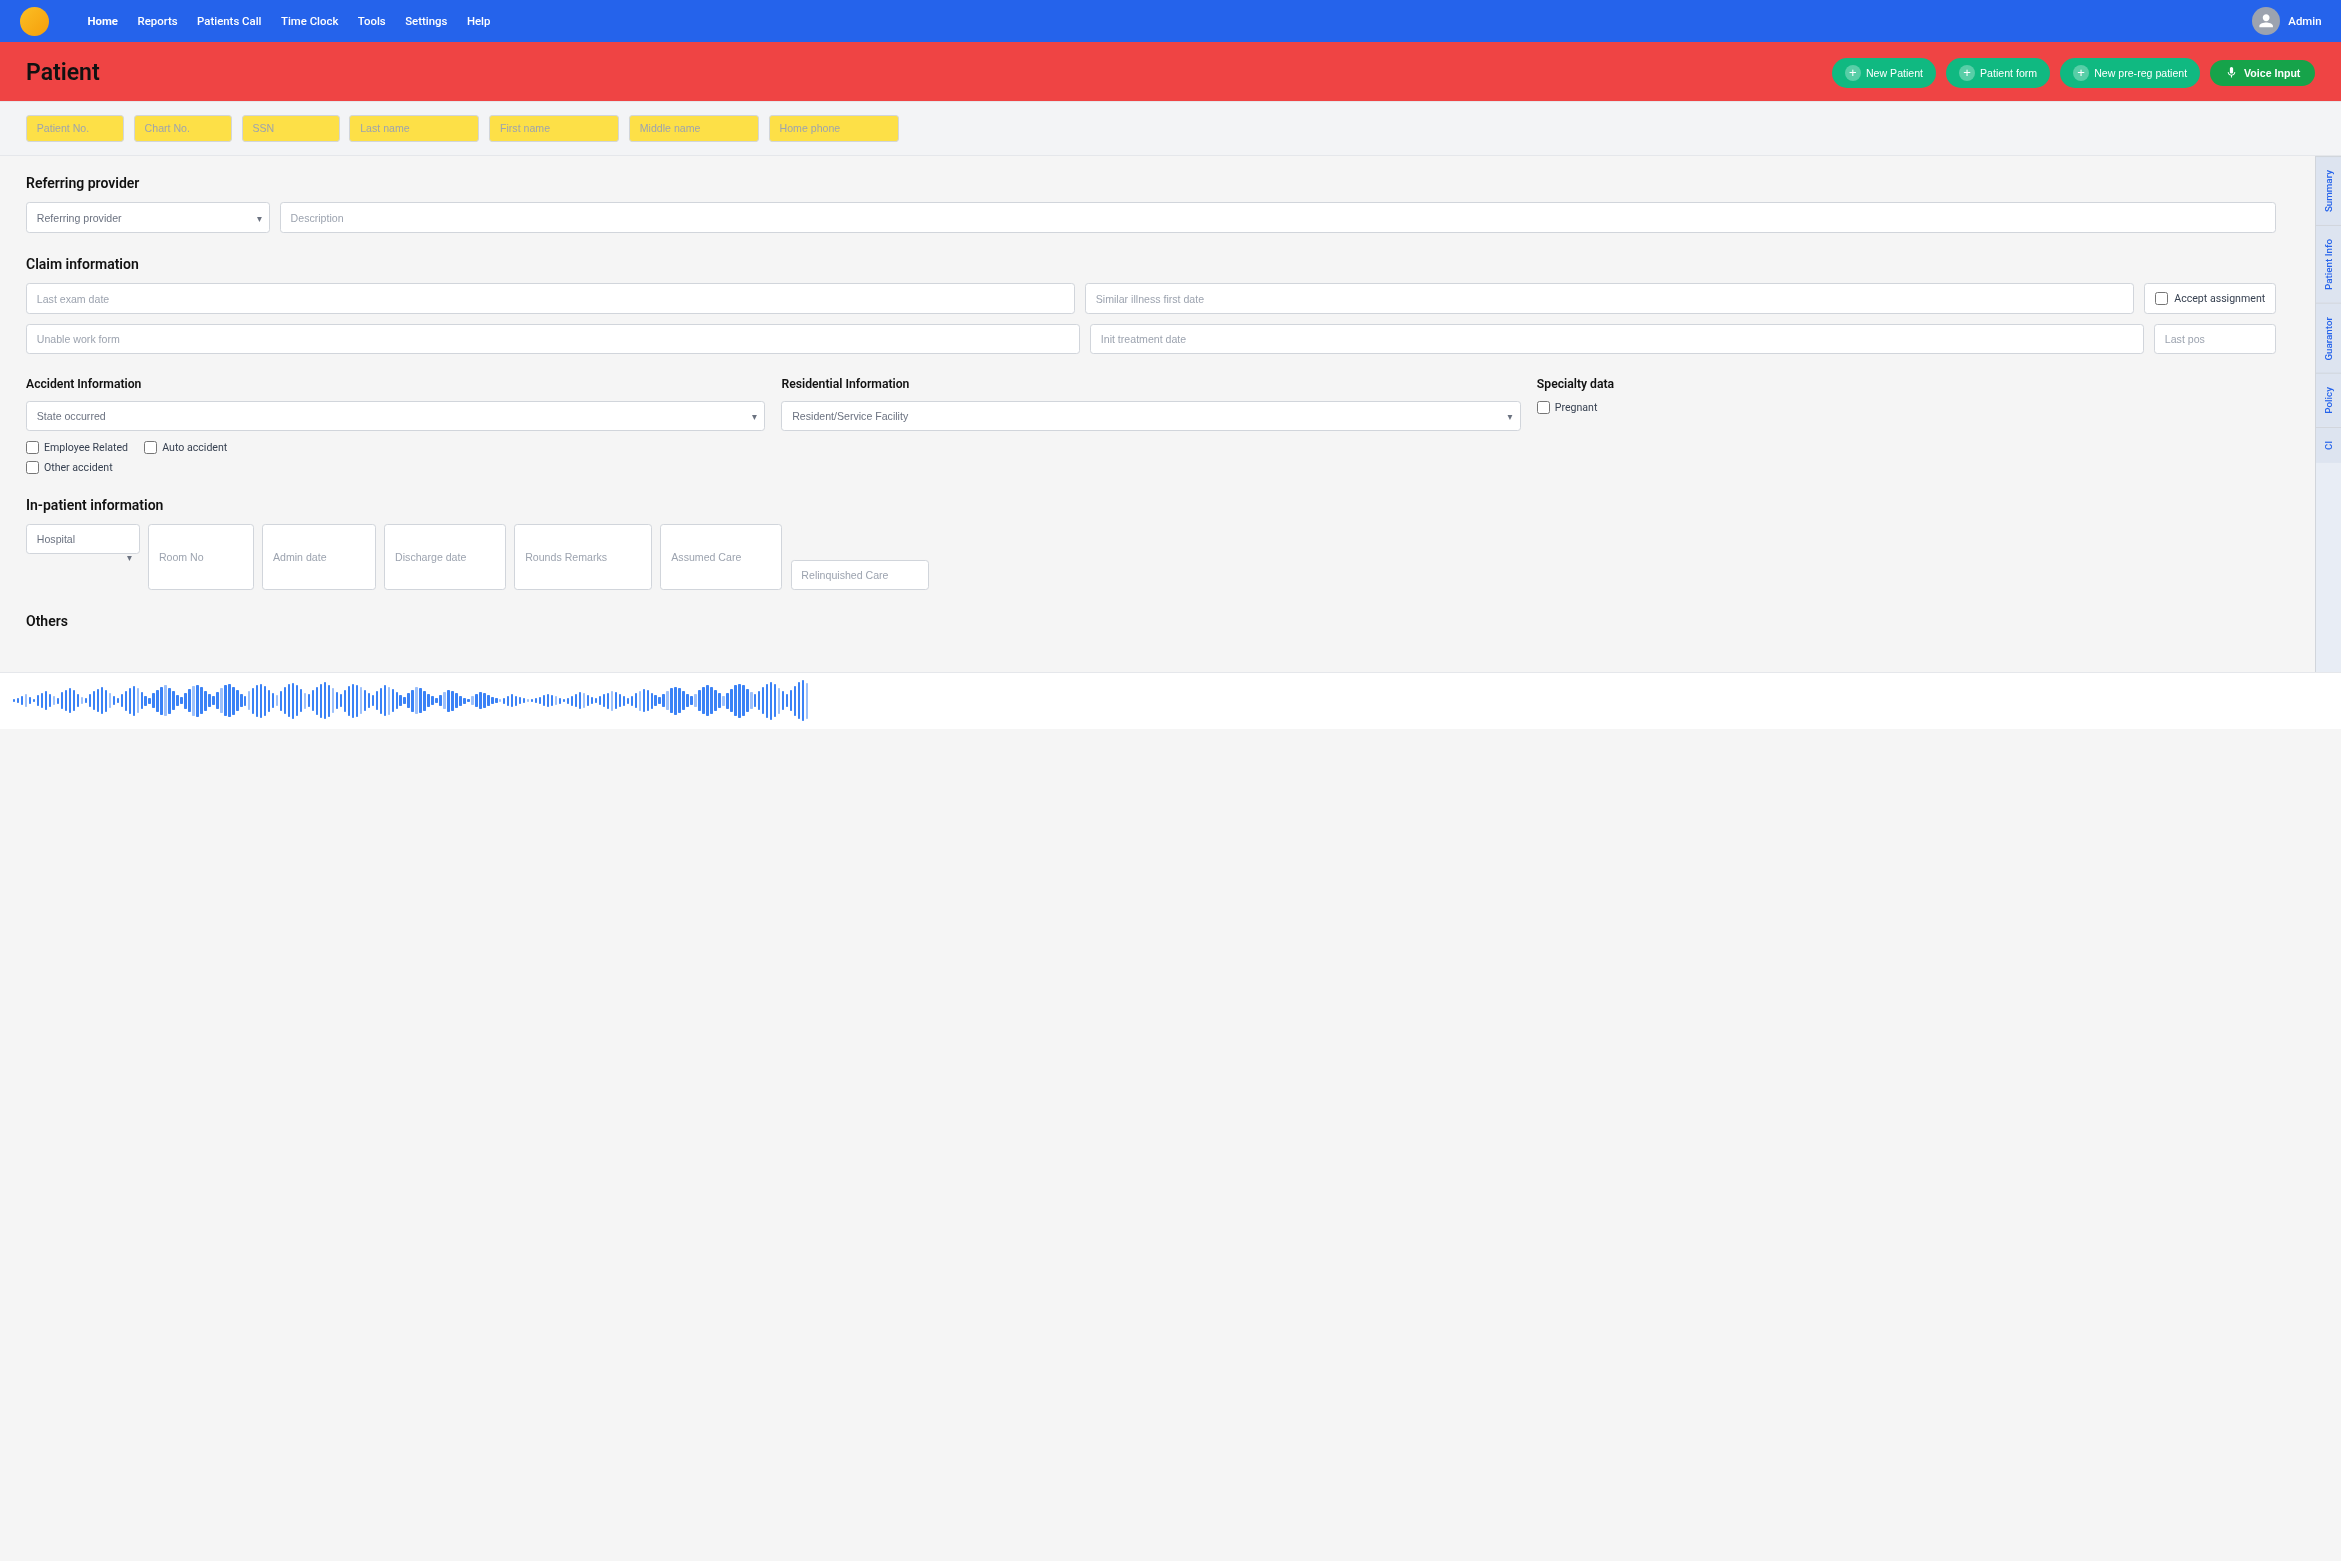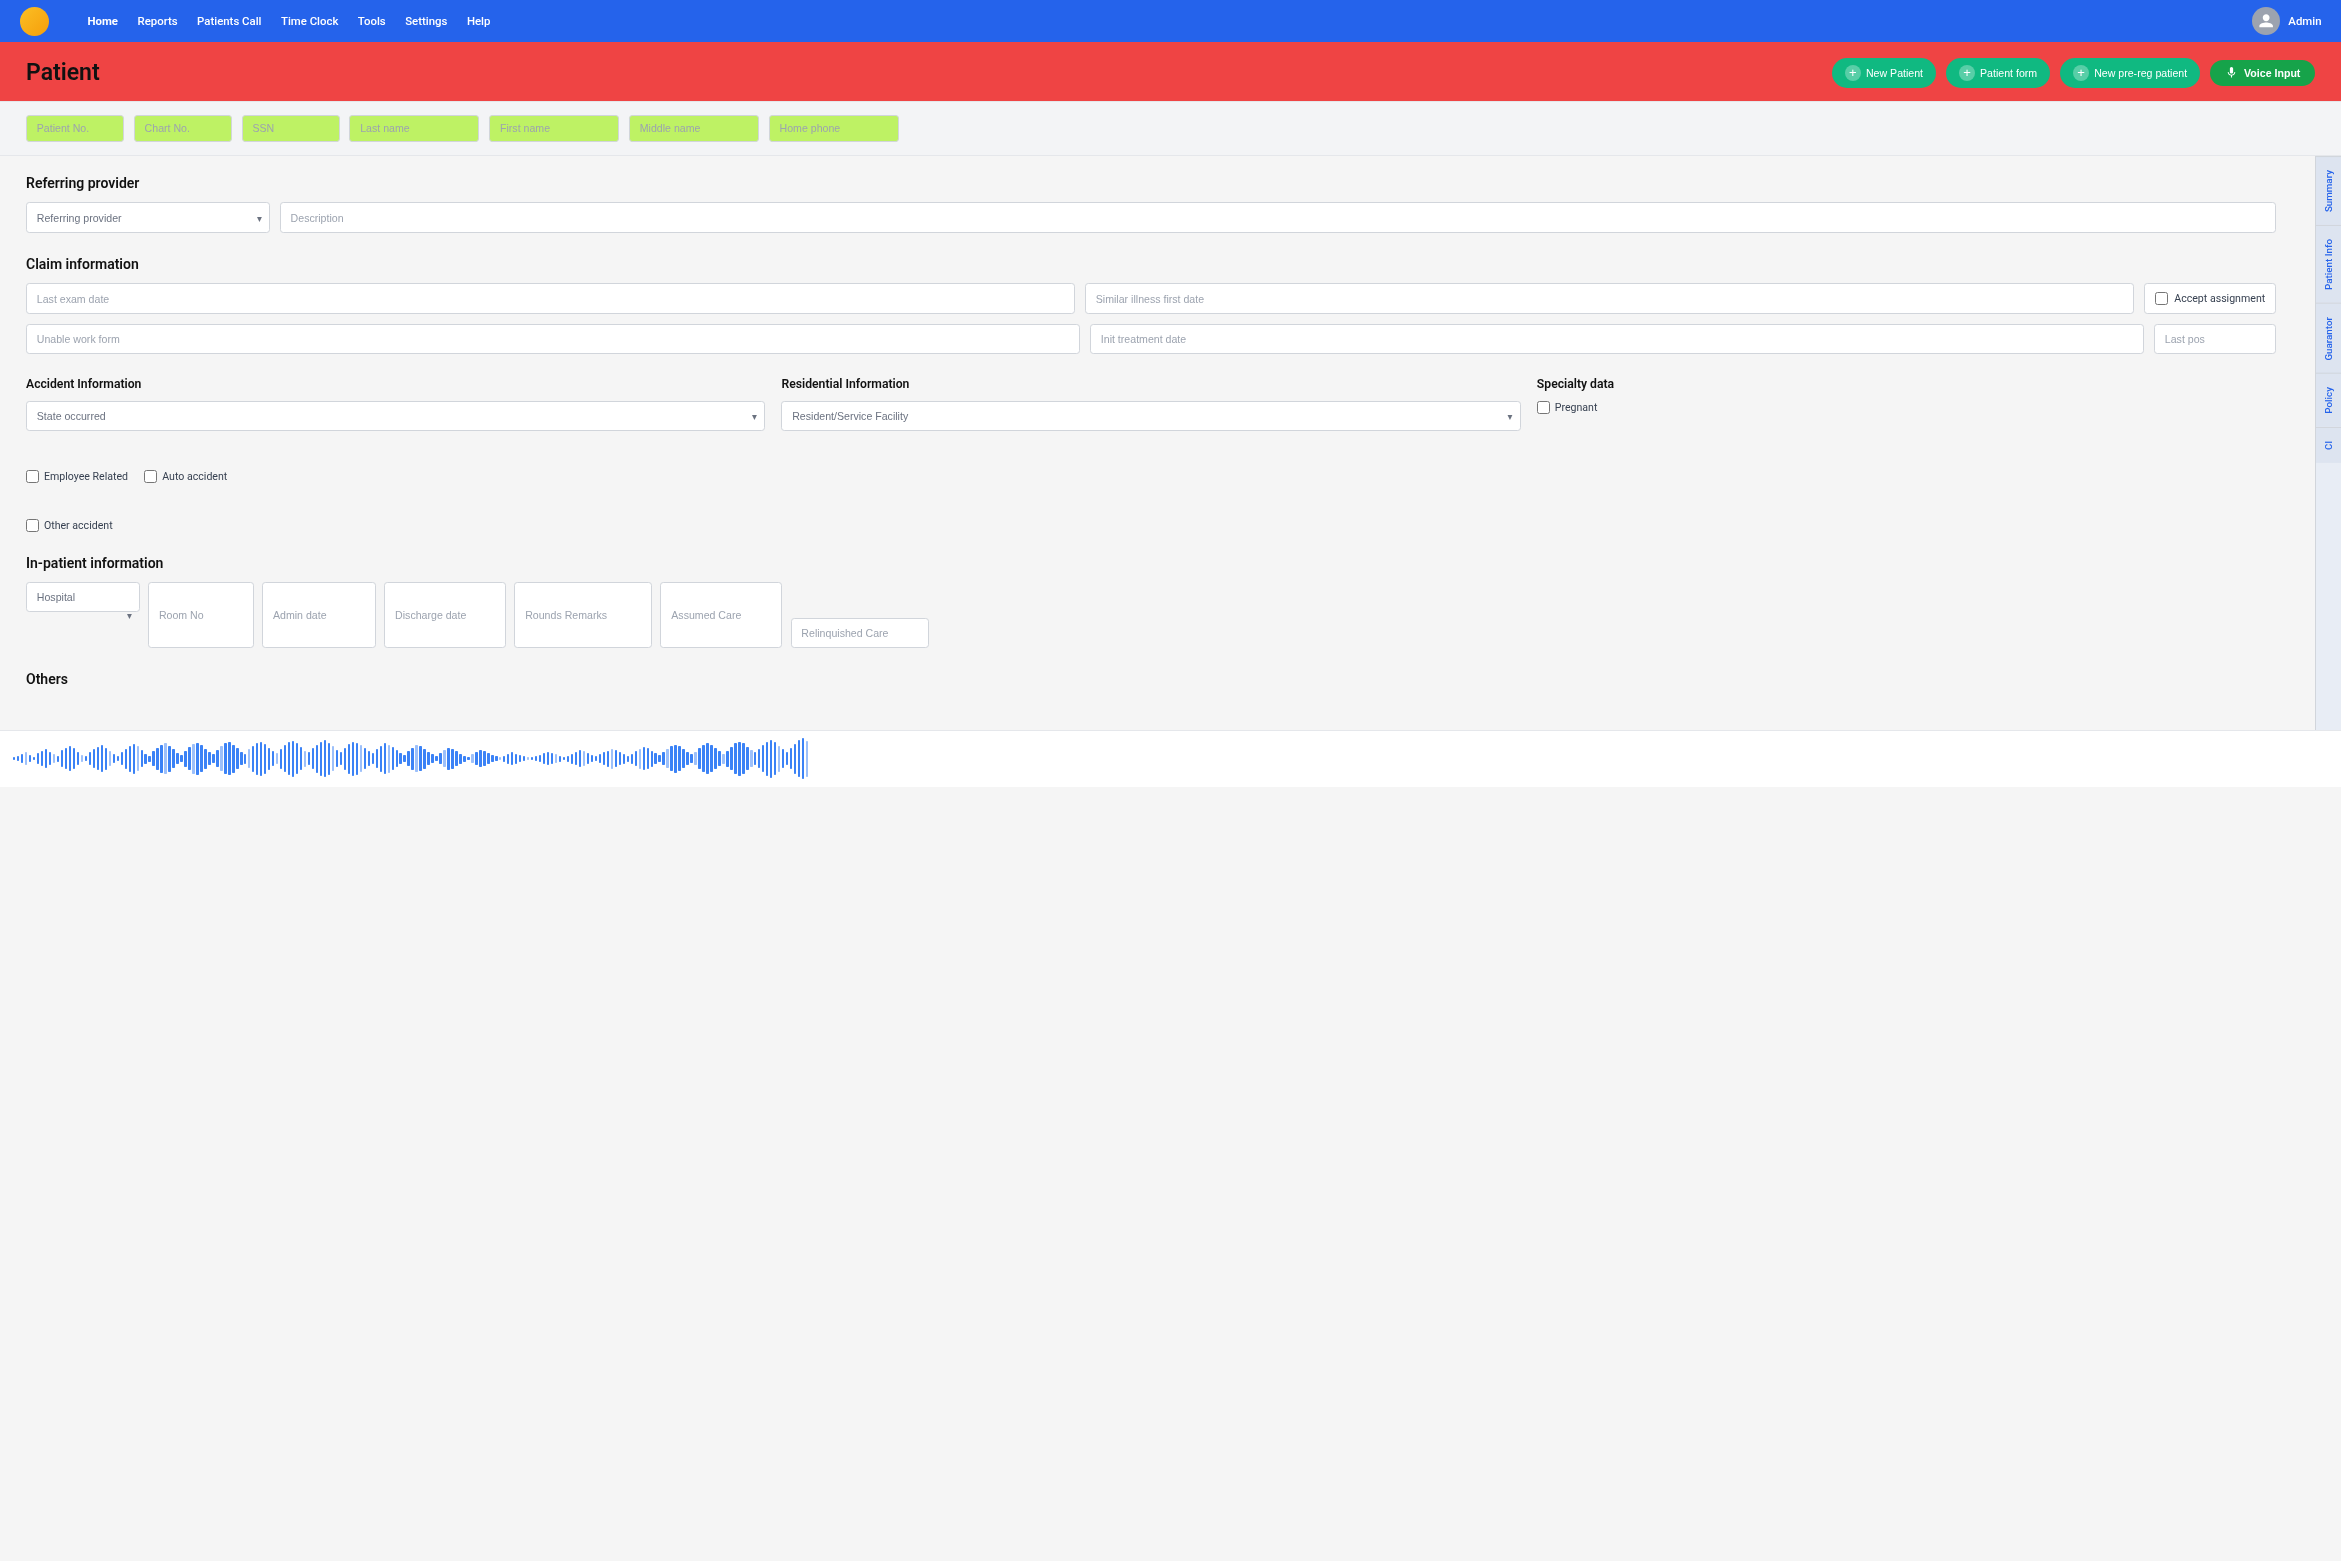--- a/index.html
+++ b/index.html
@@ -90,21 +90,21 @@
       background: #f3f4f6;
       padding: 13px 26px;
       display: flex;
       gap: 9.8px;
       align-items: center;
       border-bottom: 0.8px solid #e5e7eb;
     }
     .search-field {
       border: 0.8px solid #d1d5db;
       border-radius: 3.3px;
-      background: #bef264;
+      background: #fde047;
       padding: 6.5px 9.8px;
       font-size: 10.6px;
       color: #6b7280;
       outline: none;
     }
     .search-field::placeholder { color: #9ca3af; }
     .sf-sm { width: 98px; }
     .sf-md { width: 130px; }
 
     
@@ -234,21 +234,20 @@
     .checkbox-group {
       display: flex;
       flex-direction: column;
       gap: 6.5px;
       margin-top: 6.5px;
     }
     .checkbox-row {
       display: flex;
       gap: 16.3px;
       align-items: center;
-      margin-top: 29px;
     }
     .checkbox-item {
       display: flex;
       align-items: center;
       gap: 4.9px;
       font-size: 10.6px;
       color: #374151;
       cursor: pointer;
     }
     .checkbox-item input { cursor: pointer; }

